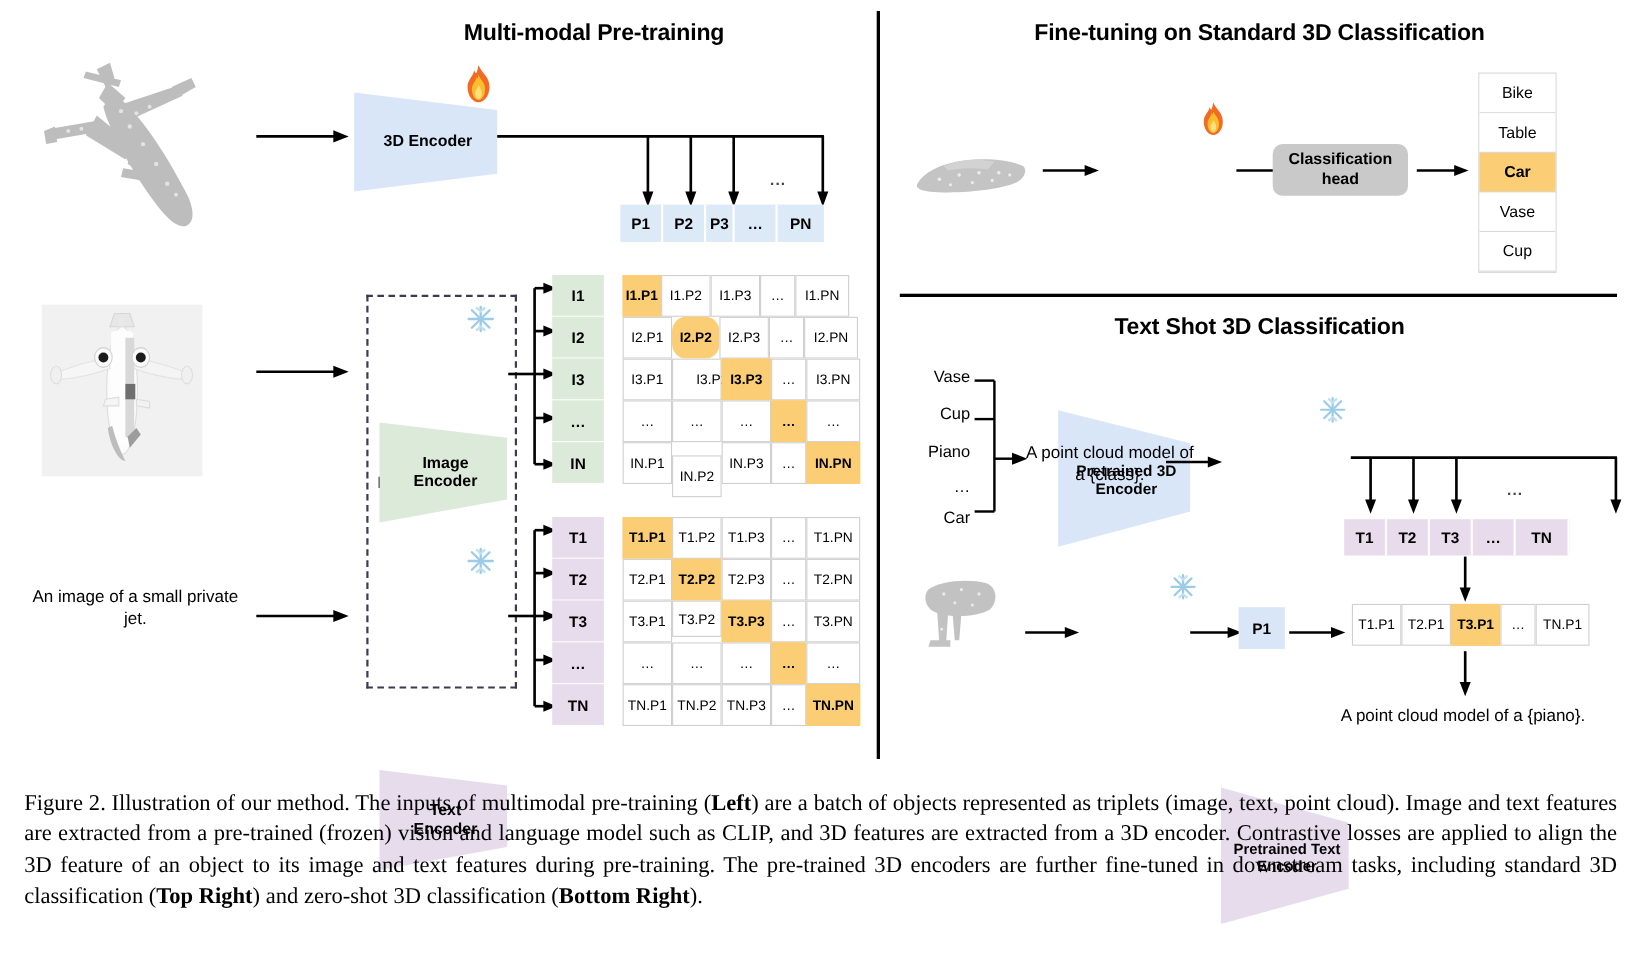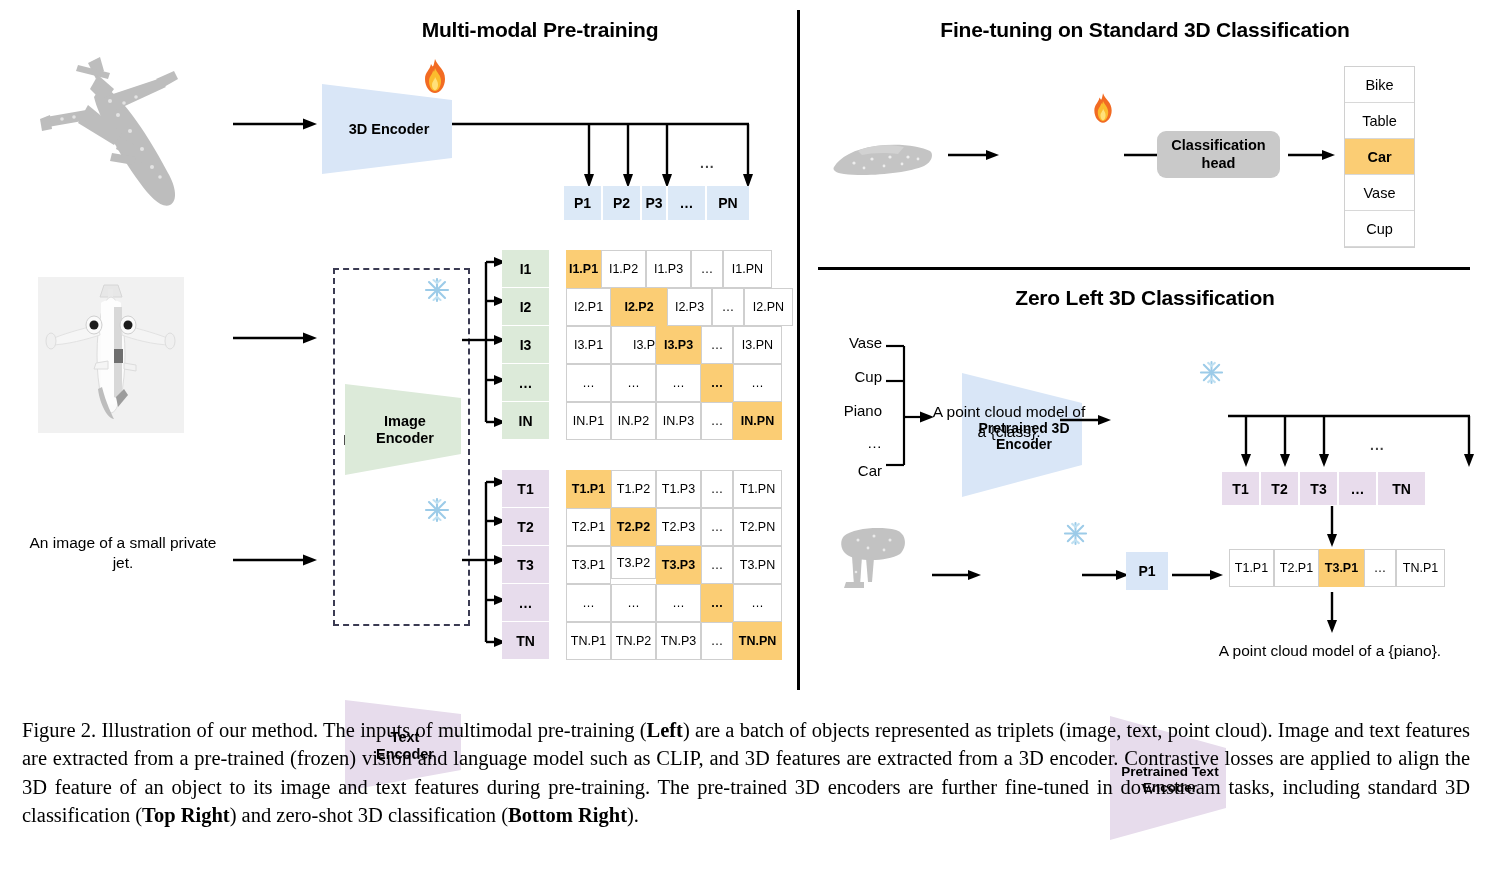--- a/index.html
+++ b/index.html
@@ -222,42 +222,42 @@
   <div class="abs" id="i-matrix" style="left:566px;top:250px;">
       <div style="display: flex;">
         <div class="cell hl" style="width: 35px; height: 38px;">I1.P1</div>
         <div class="cell" style="width: 45px; height: 38px;">I1.P2</div>
         <div class="cell" style="width: 45px; height: 38px;">I1.P3</div>
         <div class="cell" style="width: 32px; height: 38px;">…</div>
         <div class="cell" style="width: 49px; height: 38px;">I1.PN</div>
       </div>
       <div style="display: flex;">
         <div class="cell" style="width: 45px; height: 38px;">I2.P1</div>
-        <div class="cell hl" style="width: 56px; height: 38px;">I2.P2</div>
+        <div class="cell hl" style="width: 43px; height: 38px; border-radius: 13px;">I2.P2</div>
         <div class="cell" style="width: 45px; height: 38px;">I2.P3</div>
         <div class="cell" style="width: 32px; height: 38px;">…</div>
         <div class="cell" style="width: 49px; height: 38px;">I2.PN</div>
       </div>
       <div style="display: flex;">
         <div class="cell" style="width: 45px; height: 38px;">I3.P1</div>
         <div class="cell" style="width: 45px; height: 38px; padding-left: 28px;">I3.P2</div>
         <div class="cell hl" style="width: 45px; height: 38px;">I3.P3</div>
         <div class="cell" style="width: 32px; height: 38px;">…</div>
         <div class="cell" style="width: 49px; height: 38px;">I3.PN</div>
       </div>
       <div style="display: flex;">
         <div class="cell" style="width: 45px; height: 38px;">…</div>
         <div class="cell" style="width: 45px; height: 38px;">…</div>
         <div class="cell" style="width: 45px; height: 38px;">…</div>
         <div class="cell hl" style="width: 32px; height: 38px;">…</div>
         <div class="cell" style="width: 49px; height: 38px;">…</div>
       </div>
       <div style="display: flex;">
         <div class="cell" style="width: 45px; height: 38px;">IN.P1</div>
-        <div class="cell" style="width: 45px; height: 38px;">IN.P2</div>
+        <div class="cell" style="width: 45px; height: 38px; margin-top: 12px;">IN.P2</div>
         <div class="cell" style="width: 45px; height: 38px;">IN.P3</div>
         <div class="cell" style="width: 32px; height: 38px;">…</div>
         <div class="cell hl" style="width: 49px; height: 38px;">IN.PN</div>
       </div>
     </div>
 
   <div class="abs smalltxt" style="left:28px;top:533px;width:190px;">
     <span>An image of a small private jet.</span>
   </div>
   <div class="abs" style="left:233px;top:554px;">
@@ -424,21 +424,21 @@
   </div>
 
   <div class="classbox" id="class-list" style="left:1344px;top:66px;width:71px;">
       <div class="classrow" style="height: 36px;">Bike</div>
       <div class="classrow" style="height: 36px;">Table</div>
       <div class="classrow hl" style="height: 36px;">Car</div>
       <div class="classrow" style="height: 36px;">Vase</div>
       <div class="classrow" style="height: 36px;">Cup</div>
     </div>
 
-  <div class="ttl abs" style="left:820px;top:286px;width:650px;">Zero Left 3D Classification</div>
+  <div class="ttl abs" style="left:820px;top:286px;width:650px;">Text Shot 3D Classification</div>
 
   <div class="abs" id="zs-classes" style="left: 824px; top: 334px; width: 58px; position: absolute; height: 150px;">
       <div style="position: absolute; left: 0px; top: 0px; width: 58px; text-align: right; font-size: 15px;">Vase</div>
       <div style="position: absolute; left: 0px; top: 34px; width: 58px; text-align: right; font-size: 15px;">Cup</div>
       <div style="position: absolute; left: 0px; top: 68px; width: 58px; text-align: right; font-size: 15px;">Piano</div>
       <div style="position: absolute; left: 0px; top: 100px; width: 58px; text-align: right; font-size: 15px;">…</div>
       <div style="position: absolute; left: 0px; top: 128px; width: 58px; text-align: right; font-size: 15px;">Car</div>
     </div>
   <div class="abs" style="left:884px;top:340px;">
     <svg width="60" height="130">

